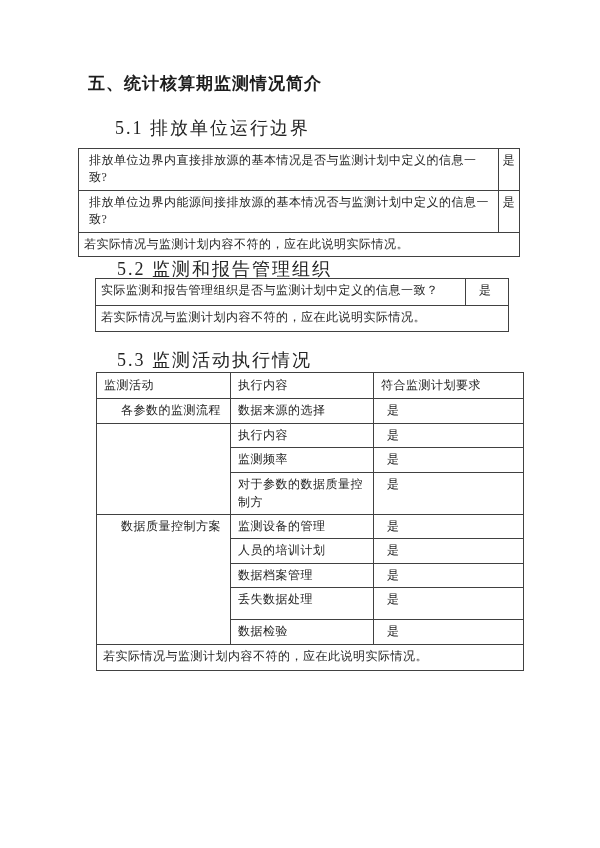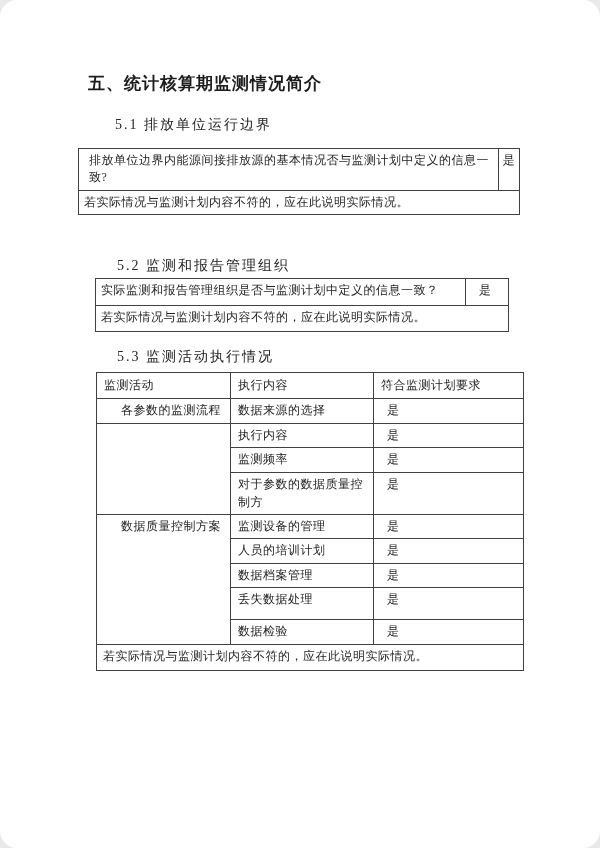--- a/index.html
+++ b/index.html
@@ -3,30 +3,29 @@
 <meta charset="utf-8">
 <style>
   html,body{margin:0;padding:0;background:#e9e9e9;}
   .page{
     position:relative;
     width:600px;height:848px;
     background:#ffffff;
     overflow:hidden;
     font-family:"Liberation Serif","DejaVu Serif",serif;
     color:#222222;
-    border-radius:17px;
   }
   .doc-title{
     position:absolute;left:88px;top:72px;
     font-family:"Liberation Sans","DejaVu Sans",sans-serif;
     font-weight:bold;font-size:17px;letter-spacing:1px;color:#1c1c1c;
   }
   .sec-heading{
     position:absolute;
-    font-size:14px;letter-spacing:2px;color:#242424;
+    font-size:18px;letter-spacing:2px;color:#242424;
   }
   .h51{left:115px;top:116px;}
   .h52{left:117px;top:257px;}
   .h53{left:117px;top:348px;}
   table{
     position:absolute;
     border-collapse:collapse;
     table-layout:fixed;
     font-size:12px;color:#242424;
   }
@@ -65,20 +64,24 @@
   <div class="doc-title">五、统计核算期监测情况简介</div>
 
   <div class="sec-heading h51">5.1 排放单位运行边界</div>
 
   <table class="t1">
     <colgroup>
         <col style="width:420px">
         <col style="width:21px">
       </colgroup>
     <tbody>
+        <tr style="height:29px">
+      <td class="q1">排放单位边界内直接排放源的基本情况是否与监测计划中定义的信息一致?</td>
+      <td class="ans">是</td>
+    </tr>
     <tr style="height:30px">
       <td class="q2">排放单位边界内能源间接排放源的基本情况否与监测计划中定义的信息一致?</td>
       <td class="ans">是</td>
     </tr>
     <tr style="height:23px">
       <td class="note" colspan="2">若实际情况与监测计划内容不符的，应在此说明实际情况。</td>
     </tr>
   </tbody>
     </table>
 

